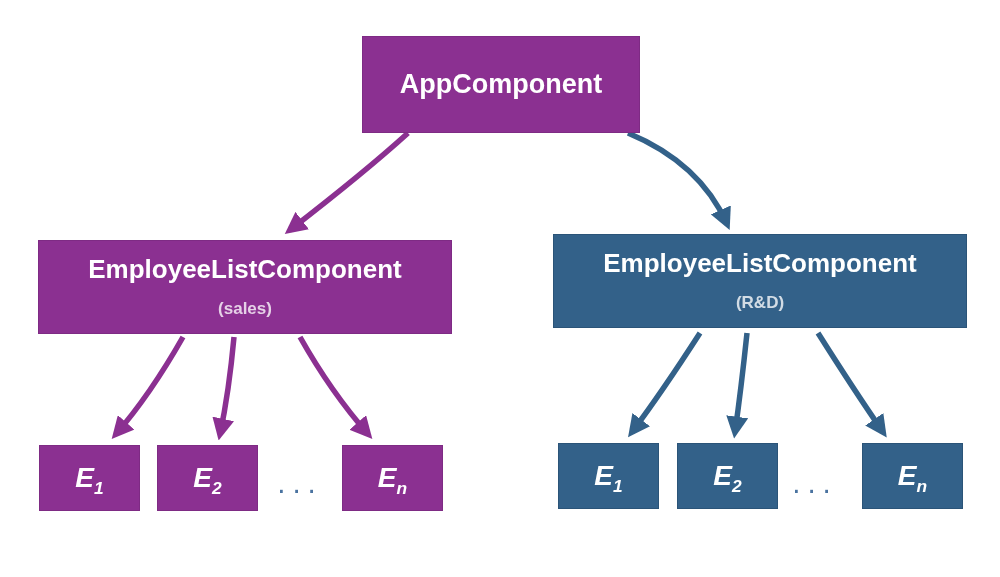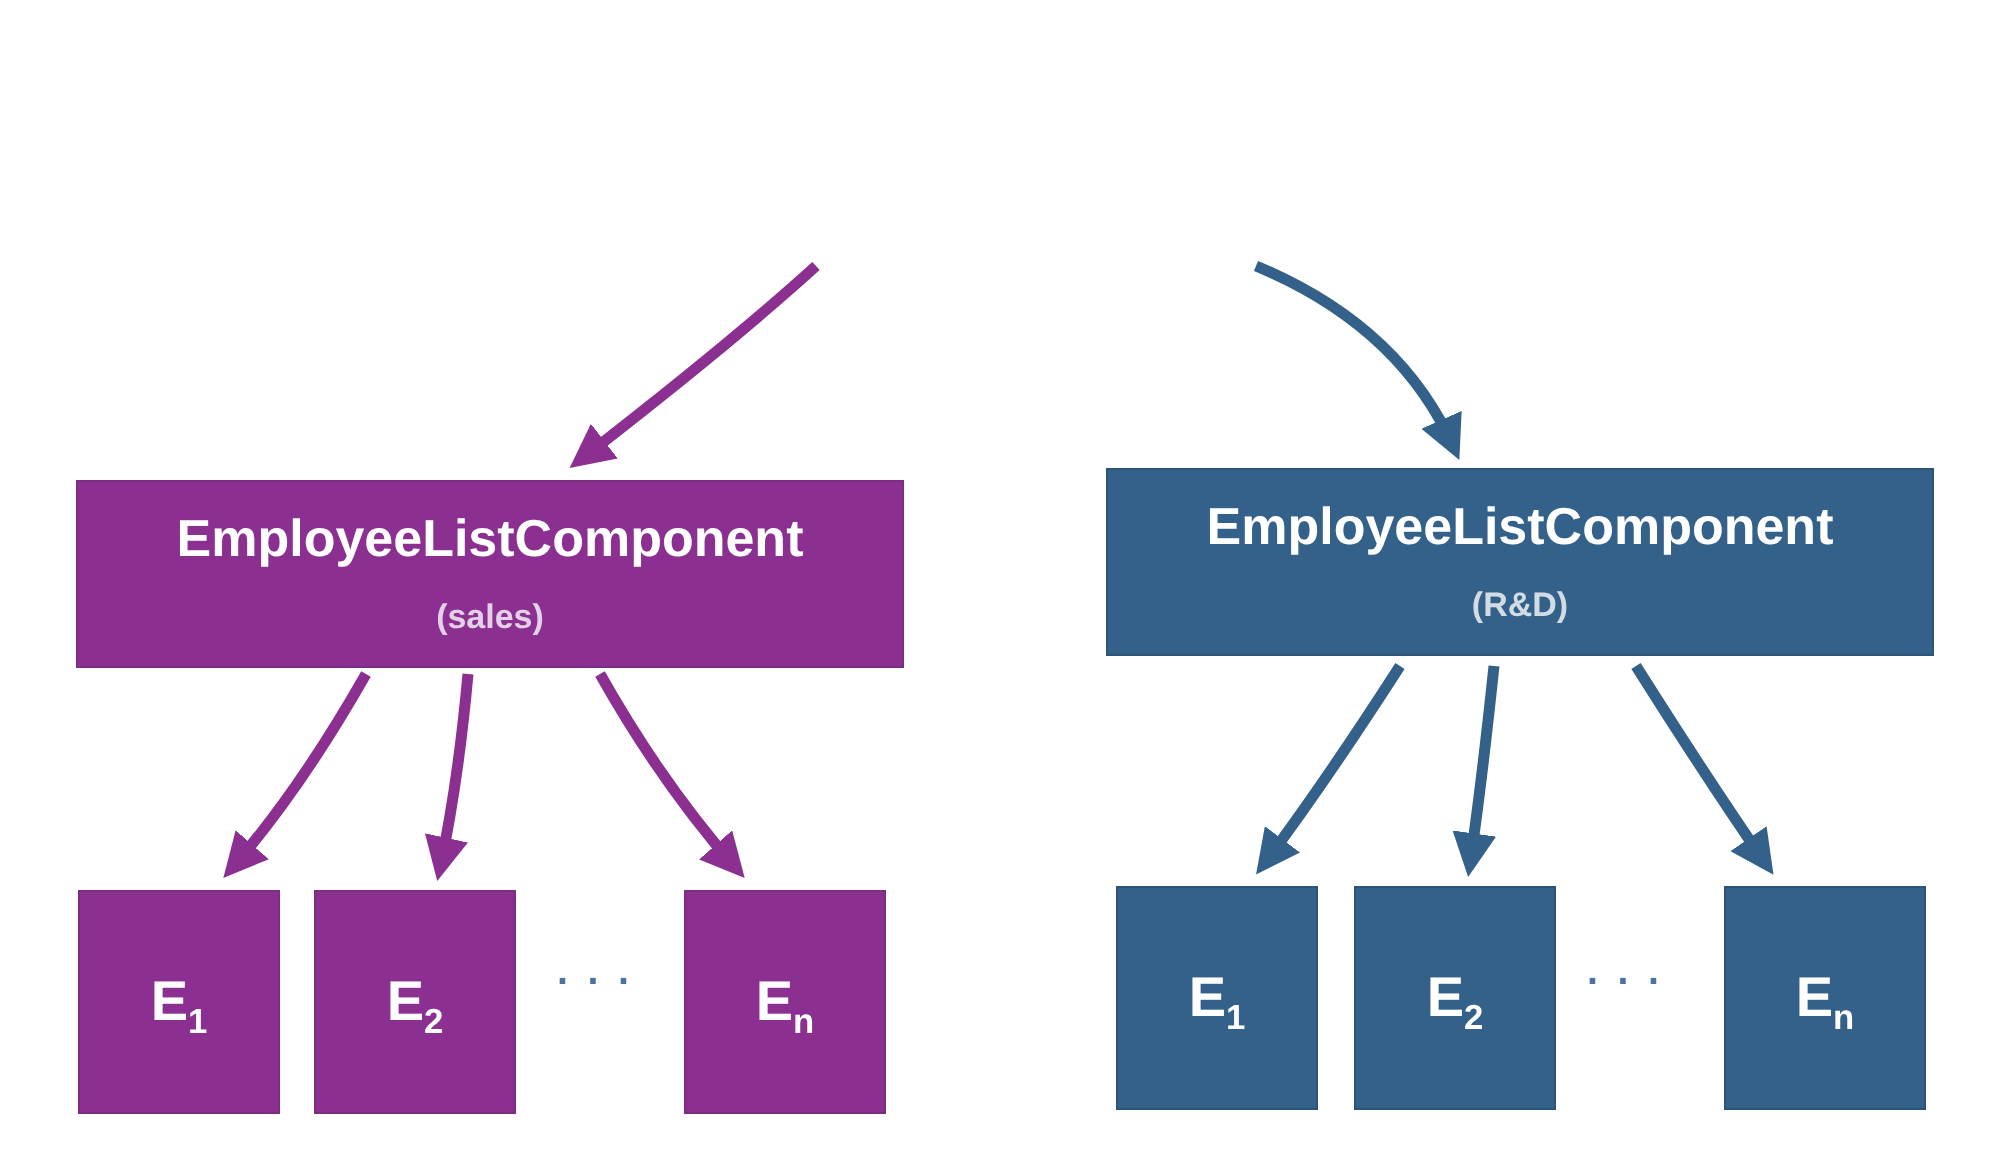--- a/index.html
+++ b/index.html
@@ -42,21 +42,21 @@
 
   .root-box   { left: 362px; top: 36px;  width: 278px; height: 97px; }
   .root-box .node-title { font-size: 27px; font-weight: bold; }
 
   .branch-box { width: 414px; height: 94px; }
   .branch-sales { left: 38px;  top: 240px; }
   .branch-rnd   { left: 553px; top: 234px; }
   .branch-title { font-size: 26px; font-weight: bold; }
   .branch-sub   { font-size: 17px; font-weight: bold; color: var(--muted-text, rgba(255,255,255,0.78)); margin-top: 14px; }
 
-  .leaf-box { width: 101px; height: 112px; }
+  .leaf-box { width: 101px; height: 66px; font-style: italic; }
   .leaf-title { font-size: 28px; font-weight: bold; }
   .leaf-title sub { font-size: 0.62em; line-height: 0; }
 
   .leaf-s1 { left: 39px;  top: 445px; }
   .leaf-s2 { left: 157px; top: 445px; }
   .leaf-sn { left: 342px; top: 445px; }
   .leaf-r1 { left: 558px; top: 443px; }
   .leaf-r2 { left: 677px; top: 443px; }
   .leaf-rn { left: 862px; top: 443px; }
 
@@ -92,20 +92,23 @@
 
     <path class="arrow purple" d="M 183 337 Q 150 395 116 434" marker-end="url(#head-purple)"></path>
     <path class="arrow purple" d="M 234 337 Q 229 392 220 434" marker-end="url(#head-purple)"></path>
     <path class="arrow purple" d="M 300 337 Q 331 392 368 434" marker-end="url(#head-purple)"></path>
 
     <path class="arrow blue" d="M 700 333 Q 662 392 632 432" marker-end="url(#head-blue)"></path>
     <path class="arrow blue" d="M 747 333 Q 741 390 735 432" marker-end="url(#head-blue)"></path>
     <path class="arrow blue" d="M 818 333 Q 854 390 883 432" marker-end="url(#head-blue)"></path>
   </svg>
 
+  <div class="box purple-box root-box">
+    <span class="node-title">AppComponent</span>
+  </div>
 
   <div class="box purple-box branch-box branch-sales">
     <div class="branch-title">EmployeeListComponent</div>
     <div class="branch-sub">(sales)</div>
   </div>
 
   <div class="box blue-box branch-box branch-rnd">
     <div class="branch-title">EmployeeListComponent</div>
     <div class="branch-sub">(R&amp;D)</div>
   </div>

